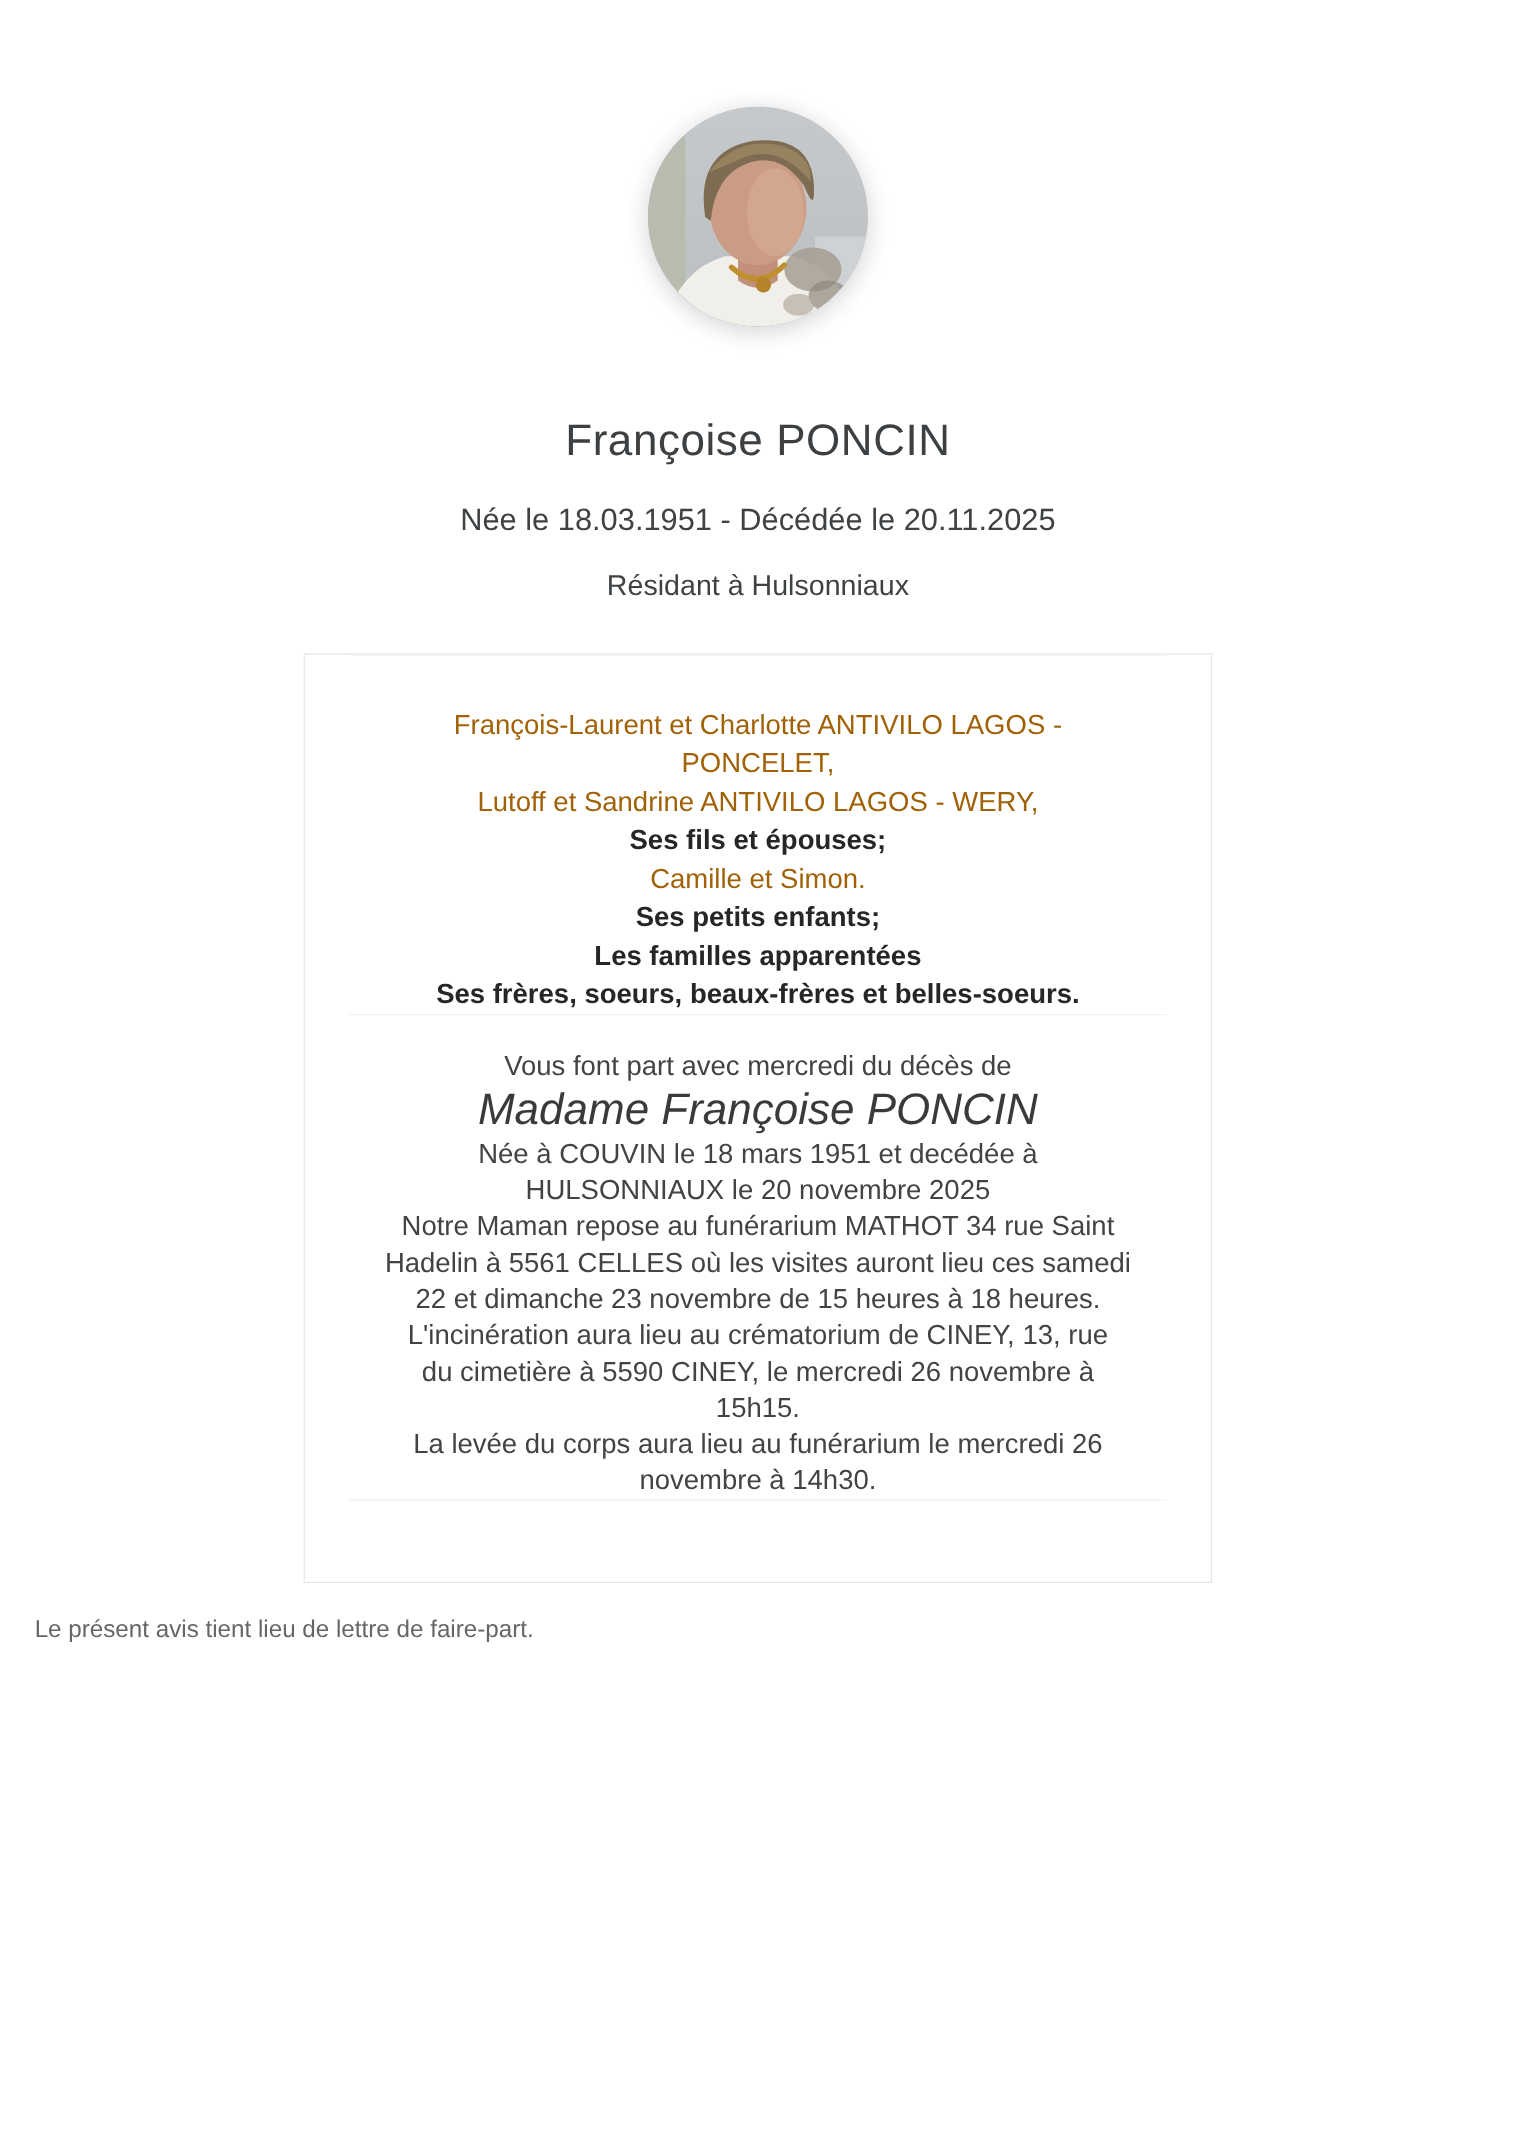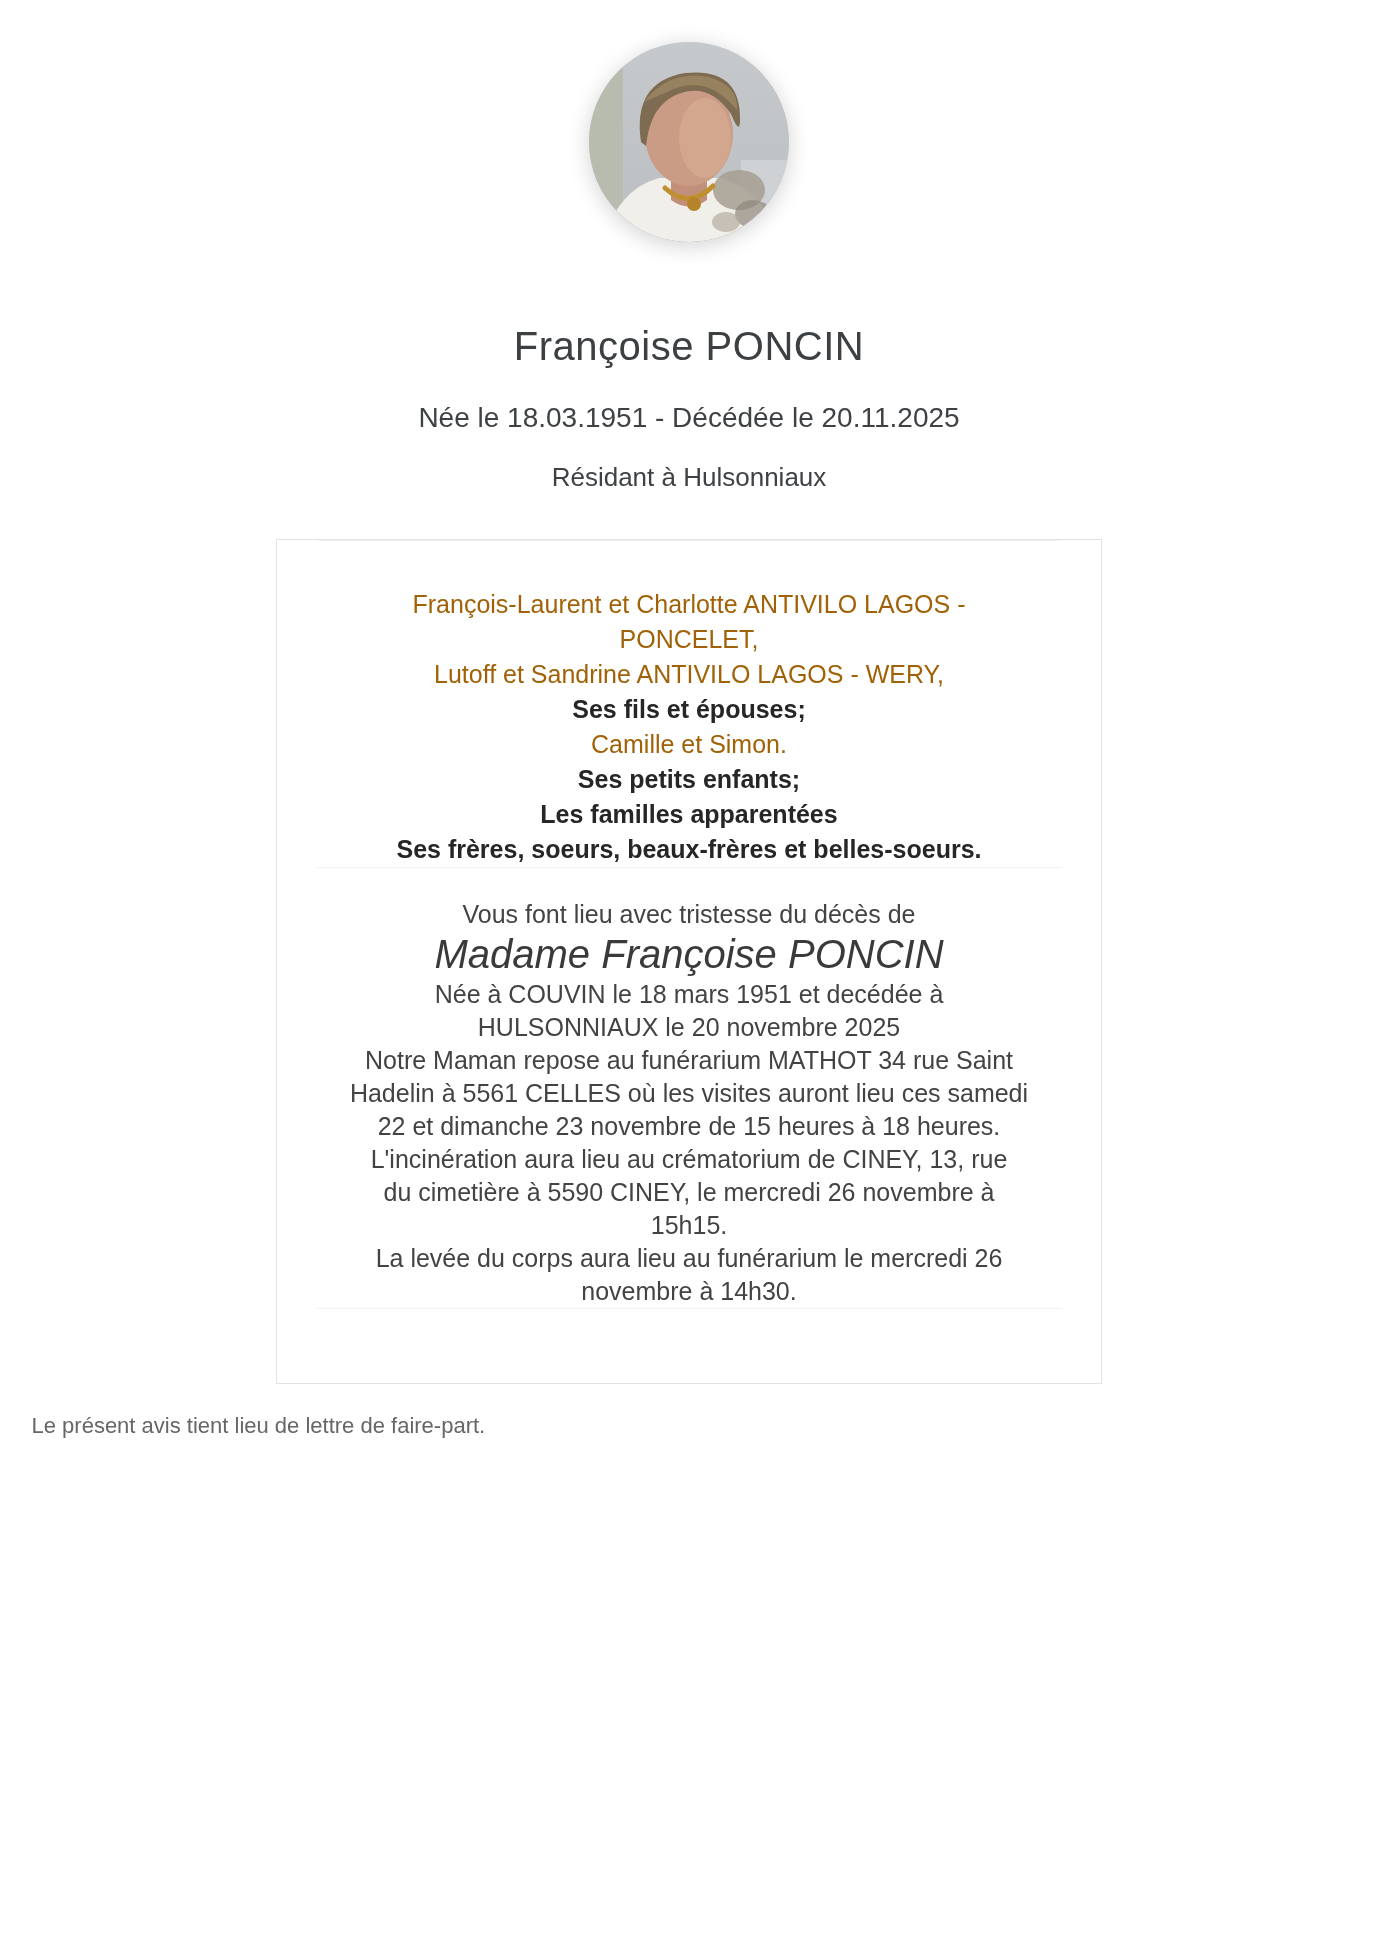--- a/index.html
+++ b/index.html
@@ -1,20 +1,20 @@
 <!DOCTYPE html>
 <html lang="fr"><head>
 <meta charset="utf-8">
 <style>
   html, body { margin: 0; padding: 0; background: #ffffff; }
   body { font-family: "Liberation Sans", sans-serif; }
   .page {
     width: 1315px; height: 1949px; margin: 0 auto;
     background: #ffffff; box-sizing: border-box;
-    padding-top: 42px; overflow: hidden; border-radius: 26px;
+    padding-top: 97px; overflow: hidden; border-radius: 26px;
   }
   .avatar {
     width: 200px; height: 200px; border-radius: 50%;
     margin: 0 auto; overflow: hidden;
     box-shadow: 0 4px 22px rgba(0,0,0,0.18);
     background: #c3c6c8;
   }
   .avatar svg { display: block; }
   .deceased-name {
     margin: 80px 0 0; text-align: center;
@@ -124,21 +124,21 @@
       <p class="card-label">Ses petits enfants;</p>
 
       <p class="card-label gap-block">Les familles apparentées</p>
 
       <p class="card-label gap-block">Ses frères, soeurs, beaux-frères et belles-soeurs.</p>
     </div>
 
     <hr class="divider hr-mid">
 
     <div class="announcement-section">
-      <p class="announce-intro">Vous font lieu avec tristesse du décès de</p>
+      <p class="announce-intro">Vous font part avec mercredi du décès de</p>
       <p class="announce-name">Madame Françoise PONCIN</p>
       <p class="announce-sub">Née à COUVIN le 18 mars 1951 et decédée à
 HULSONNIAUX le 20 novembre 2025</p>
 
       <p class="announce-para">Notre Maman repose au funérarium MATHOT 34 rue Saint
 Hadelin à 5561 CELLES où les visites auront lieu ces samedi
 22 et dimanche 23 novembre de 15 heures à 18 heures.</p>
 
       <p class="announce-para">L'incinération aura lieu au crématorium de CINEY, 13, rue
 du cimetière à 5590 CINEY, le mercredi 26 novembre à

